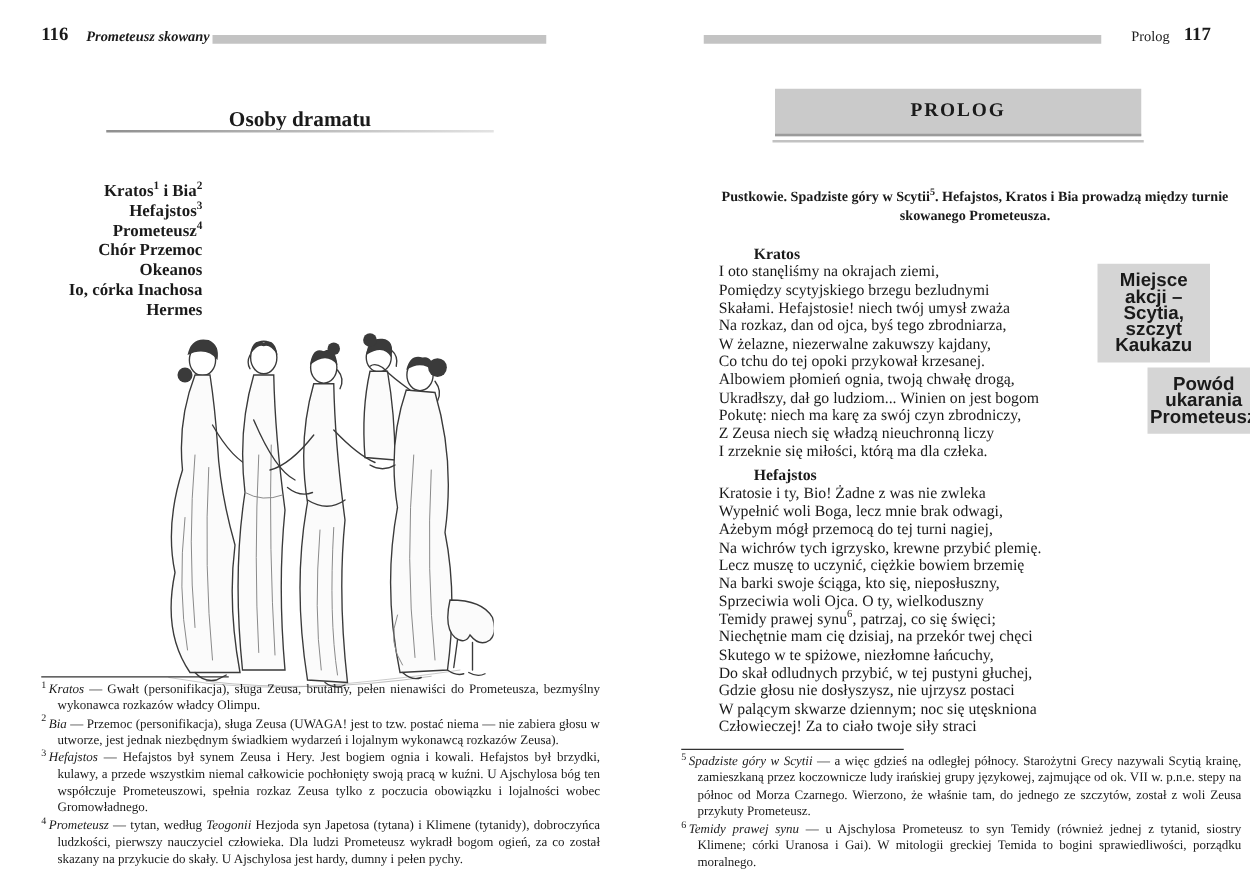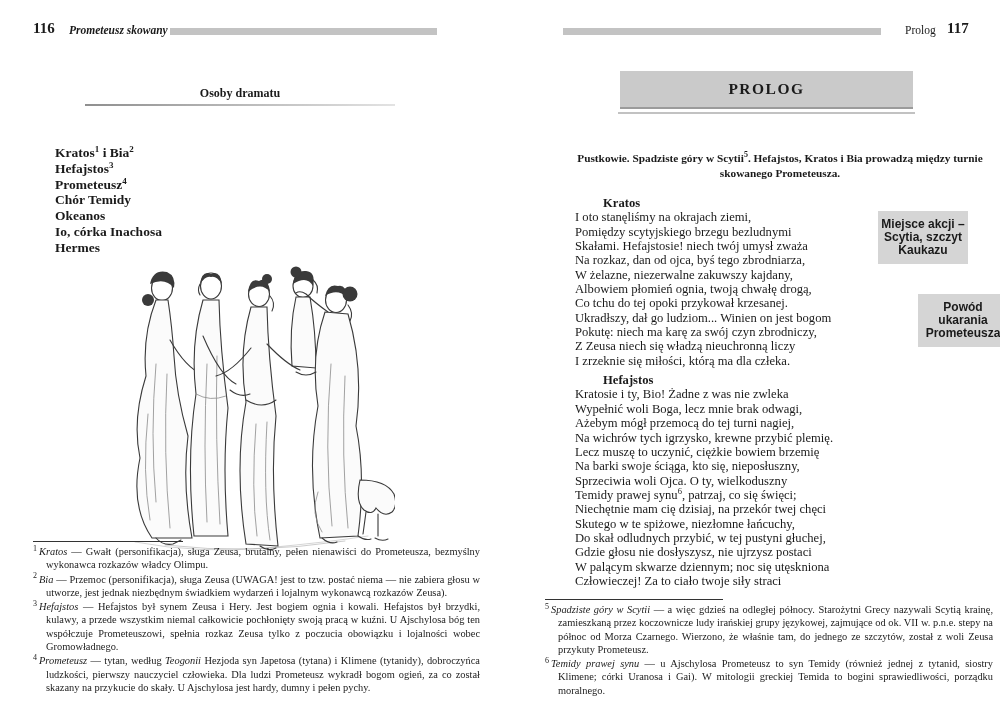--- a/index.html
+++ b/index.html
@@ -17,24 +17,24 @@
   .left .pgnum{left:33px;top:20px;}
   .runtitle{position:absolute;left:69px;top:24px;font-style:italic;font-size:11.5px;font-weight:bold;text-align:right;}
   .hbar{position:absolute;height:7px;background:#c3c3c3;}
   .left .hbar{left:170px;top:28px;width:267px;}
   .right .hbar{left:63px;top:28px;width:318px;}
   .right .runtitle2{position:absolute;left:405px;top:24px;font-size:11.5px;font-style:normal;}
   .right .pgnum{left:447px;top:20px;}
 
   
   .cast-title{position:absolute;left:0;top:86px;width:480px;margin:0;text-align:center;
-    font-size:12px;font-weight:bold;}
+    font-size:17px;font-weight:bold;}
   .title-rule{position:absolute;left:85px;top:104px;width:310px;height:2px;
     background:linear-gradient(to right,#8f8f8f,#bdbdbd 55%,#e3e3e3);}
-  .cast-list{position:absolute;left:55px;top:145px;font-weight:bold;font-size:13.5px;line-height:15.8px;}
+  .cast-list{position:absolute;left:55px;top:145px;font-weight:bold;font-size:13.5px;line-height:15.8px;text-align:right;}
   .cast-list sup{font-size:9px;line-height:0;}
 
   
   .illustration{position:absolute;left:110px;top:244px;width:285px;height:320px;margin:0;}
 
   
   .fnrule{position:absolute;border-top:1px solid #333;height:0;}
   .left .fnrule{left:33px;top:541px;width:150px;}
   .right .fnrule{left:45px;top:599px;width:178px;}
   .footnotes{position:absolute;font-size:10.4px;line-height:13.3px;text-align:justify;}
@@ -51,21 +51,21 @@
   .prolog-box::after{content:"";position:absolute;left:-2px;right:-2px;bottom:-7px;height:2px;background:#c2c2c2;}
   .stage{position:absolute;left:57px;top:147px;width:438px;margin:4px;text-align:center;
     font-weight:bold;font-size:11.3px;line-height:15px;}
   .stage sup{font-size:8px;line-height:0;}
   .verse{position:absolute;left:75px;top:196px;width:340px;font-size:12.6px;line-height:14.35px;}
   .speaker{font-weight:bold;padding-left:28px;}
   .speaker.sp2{margin-top:5px;}
   .vl{white-space:nowrap;}
   .vl sup{font-size:8.5px;line-height:0;}
   .mnote{position:absolute;left:378px;width:86px;background:#d5d5d5;
-    font-family:"Liberation Sans","DejaVu Sans",sans-serif;font-weight:bold;font-size:12px;
+    font-family:"Liberation Sans","DejaVu Sans",sans-serif;font-weight:bold;font-size:15px;
     line-height:13px;text-align:center;padding:7px 2px;}
   .mnote.m1{top:211px;}
   .mnote.m2{top:294px;margin-left:40px;}
 
   svg .ln{fill:none;stroke:#3a3a3a;stroke-width:1.1;stroke-linecap:round;}
   svg .fold{fill:none;stroke:#8a8a8a;stroke-width:0.8;stroke-linecap:round;}
   svg .cloth{fill:#fbfbfb;stroke:#3a3a3a;stroke-width:1.1;}
   svg .hair{fill:#3a3a3a;stroke:none;}
   svg .skin{fill:#ffffff;stroke:#3a3a3a;stroke-width:1.1;}
 </style>
@@ -83,21 +83,21 @@
     <div class="title-rule"></div>
 
     <div class="cast-list">
 
         <div class="cast-item"><span></span><span>Kratos</span><sup>1</sup><span> i Bia</span><sup>2</sup></div>
 
         <div class="cast-item"><span></span><span>Hefajstos</span><sup>3</sup><span></span><sup></sup></div>
 
         <div class="cast-item"><span></span><span>Prometeusz</span><sup>4</sup><span></span><sup></sup></div>
 
-        <div class="cast-item"><span></span><span>Chór Temidy</span><sup></sup><span></span><sup></sup></div>
+        <div class="cast-item"><span></span><span>Chór Przemoc</span><sup></sup><span></span><sup></sup></div>
 
         <div class="cast-item"><span></span><span>Okeanos</span><sup></sup><span></span><sup></sup></div>
 
         <div class="cast-item"><span></span><span>Io, córka Inachosa</span><sup></sup><span></span><sup></sup></div>
 
         <div class="cast-item"><span></span><span>Hermes</span><sup></sup><span></span><sup></sup></div>
       </div>
 
     <figure class="illustration">
       <svg viewBox="0 0 285 318" width="285" height="318" aria-hidden="true">
@@ -193,23 +193,23 @@
           <div class="vl"><span>I oto stanęliśmy na okrajach ziemi,</span><sup></sup><span></span></div>
 
           <div class="vl"><span>Pomiędzy scytyjskiego brzegu bezludnymi</span><sup></sup><span></span></div>
 
           <div class="vl"><span>Skałami. Hefajstosie! niech twój umysł zważa</span><sup></sup><span></span></div>
 
           <div class="vl"><span>Na rozkaz, dan od ojca, byś tego zbrodniarza,</span><sup></sup><span></span></div>
 
           <div class="vl"><span>W żelazne, niezerwalne zakuwszy kajdany,</span><sup></sup><span></span></div>
 
+          <div class="vl"><span>Co tchu do tej opoki przykował krzesanej.</span><sup></sup><span></span></div>
+
           <div class="vl"><span>Albowiem płomień ognia, twoją chwałę drogą,</span><sup></sup><span></span></div>
-
-          <div class="vl"><span>Co tchu do tej opoki przykował krzesanej.</span><sup></sup><span></span></div>
 
           <div class="vl"><span>Ukradłszy, dał go ludziom... Winien on jest bogom</span><sup></sup><span></span></div>
 
           <div class="vl"><span>Pokutę: niech ma karę za swój czyn zbrodniczy,</span><sup></sup><span></span></div>
 
           <div class="vl"><span>Z Zeusa niech się władzą nieuchronną liczy</span><sup></sup><span></span></div>
 
           <div class="vl"><span>I zrzeknie się miłości, którą ma dla człeka.</span><sup></sup><span></span></div>
         </div>
       <div class="speaker sp2">Hefajstos</div>

